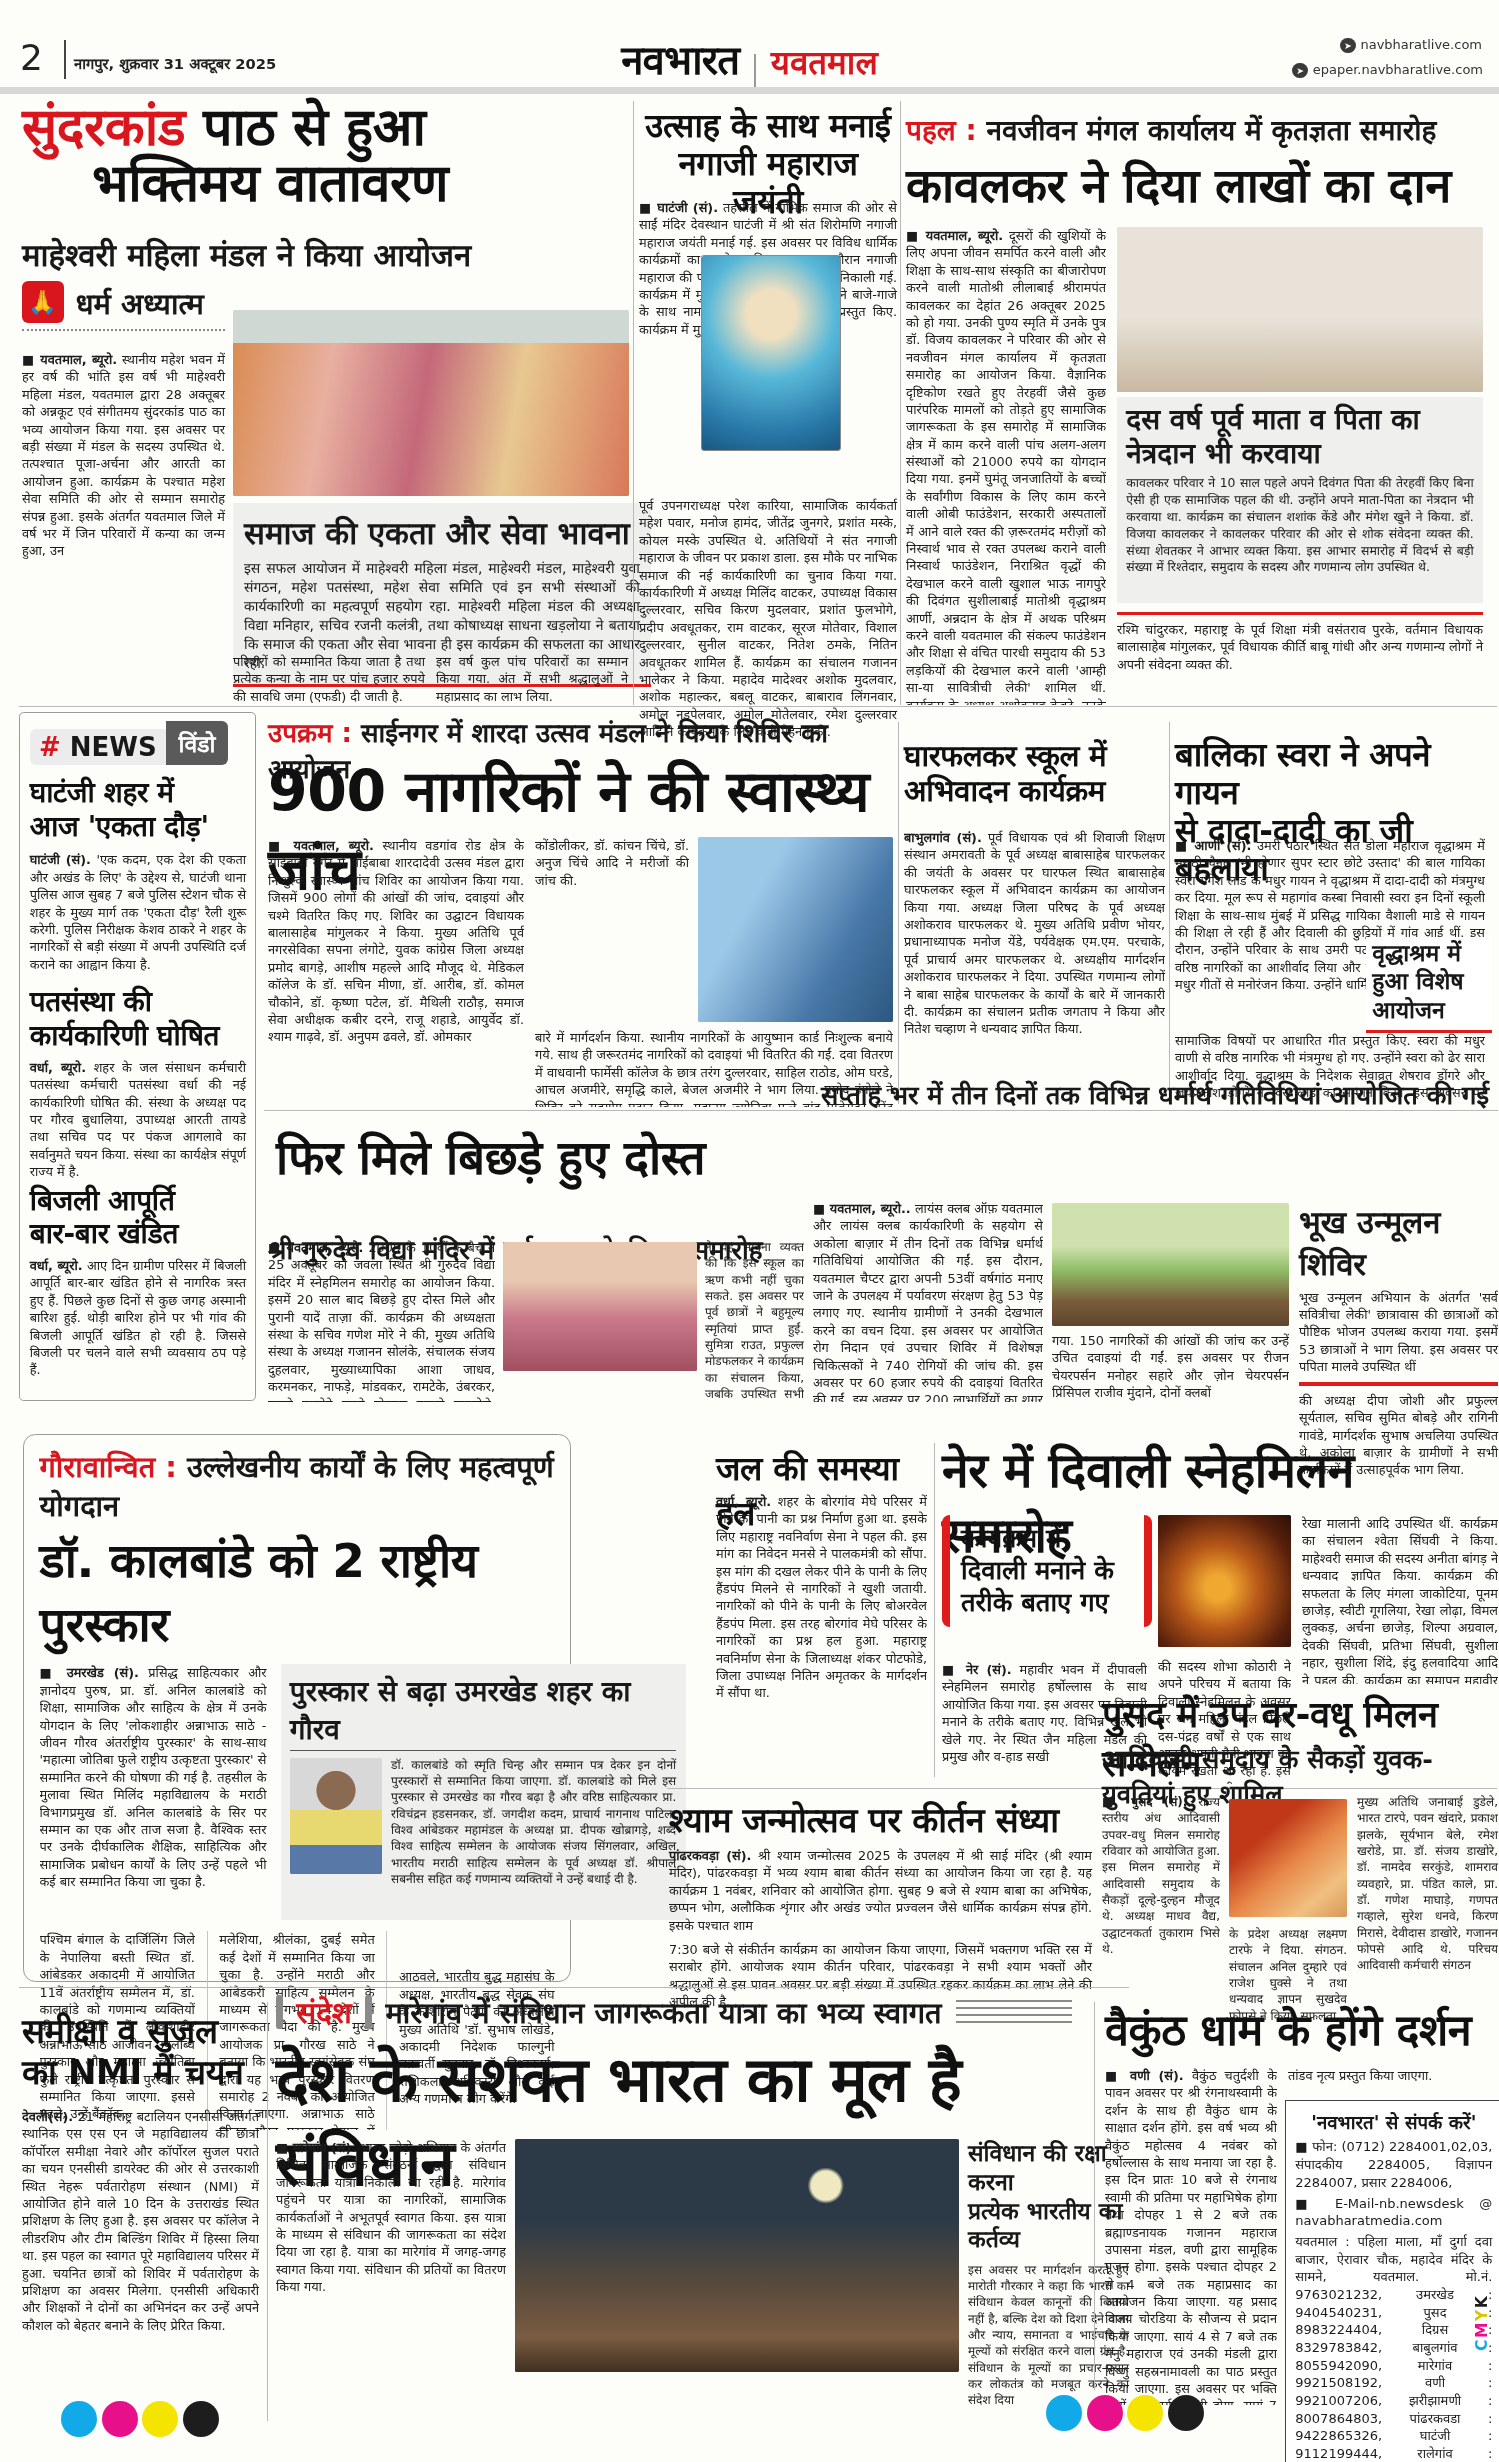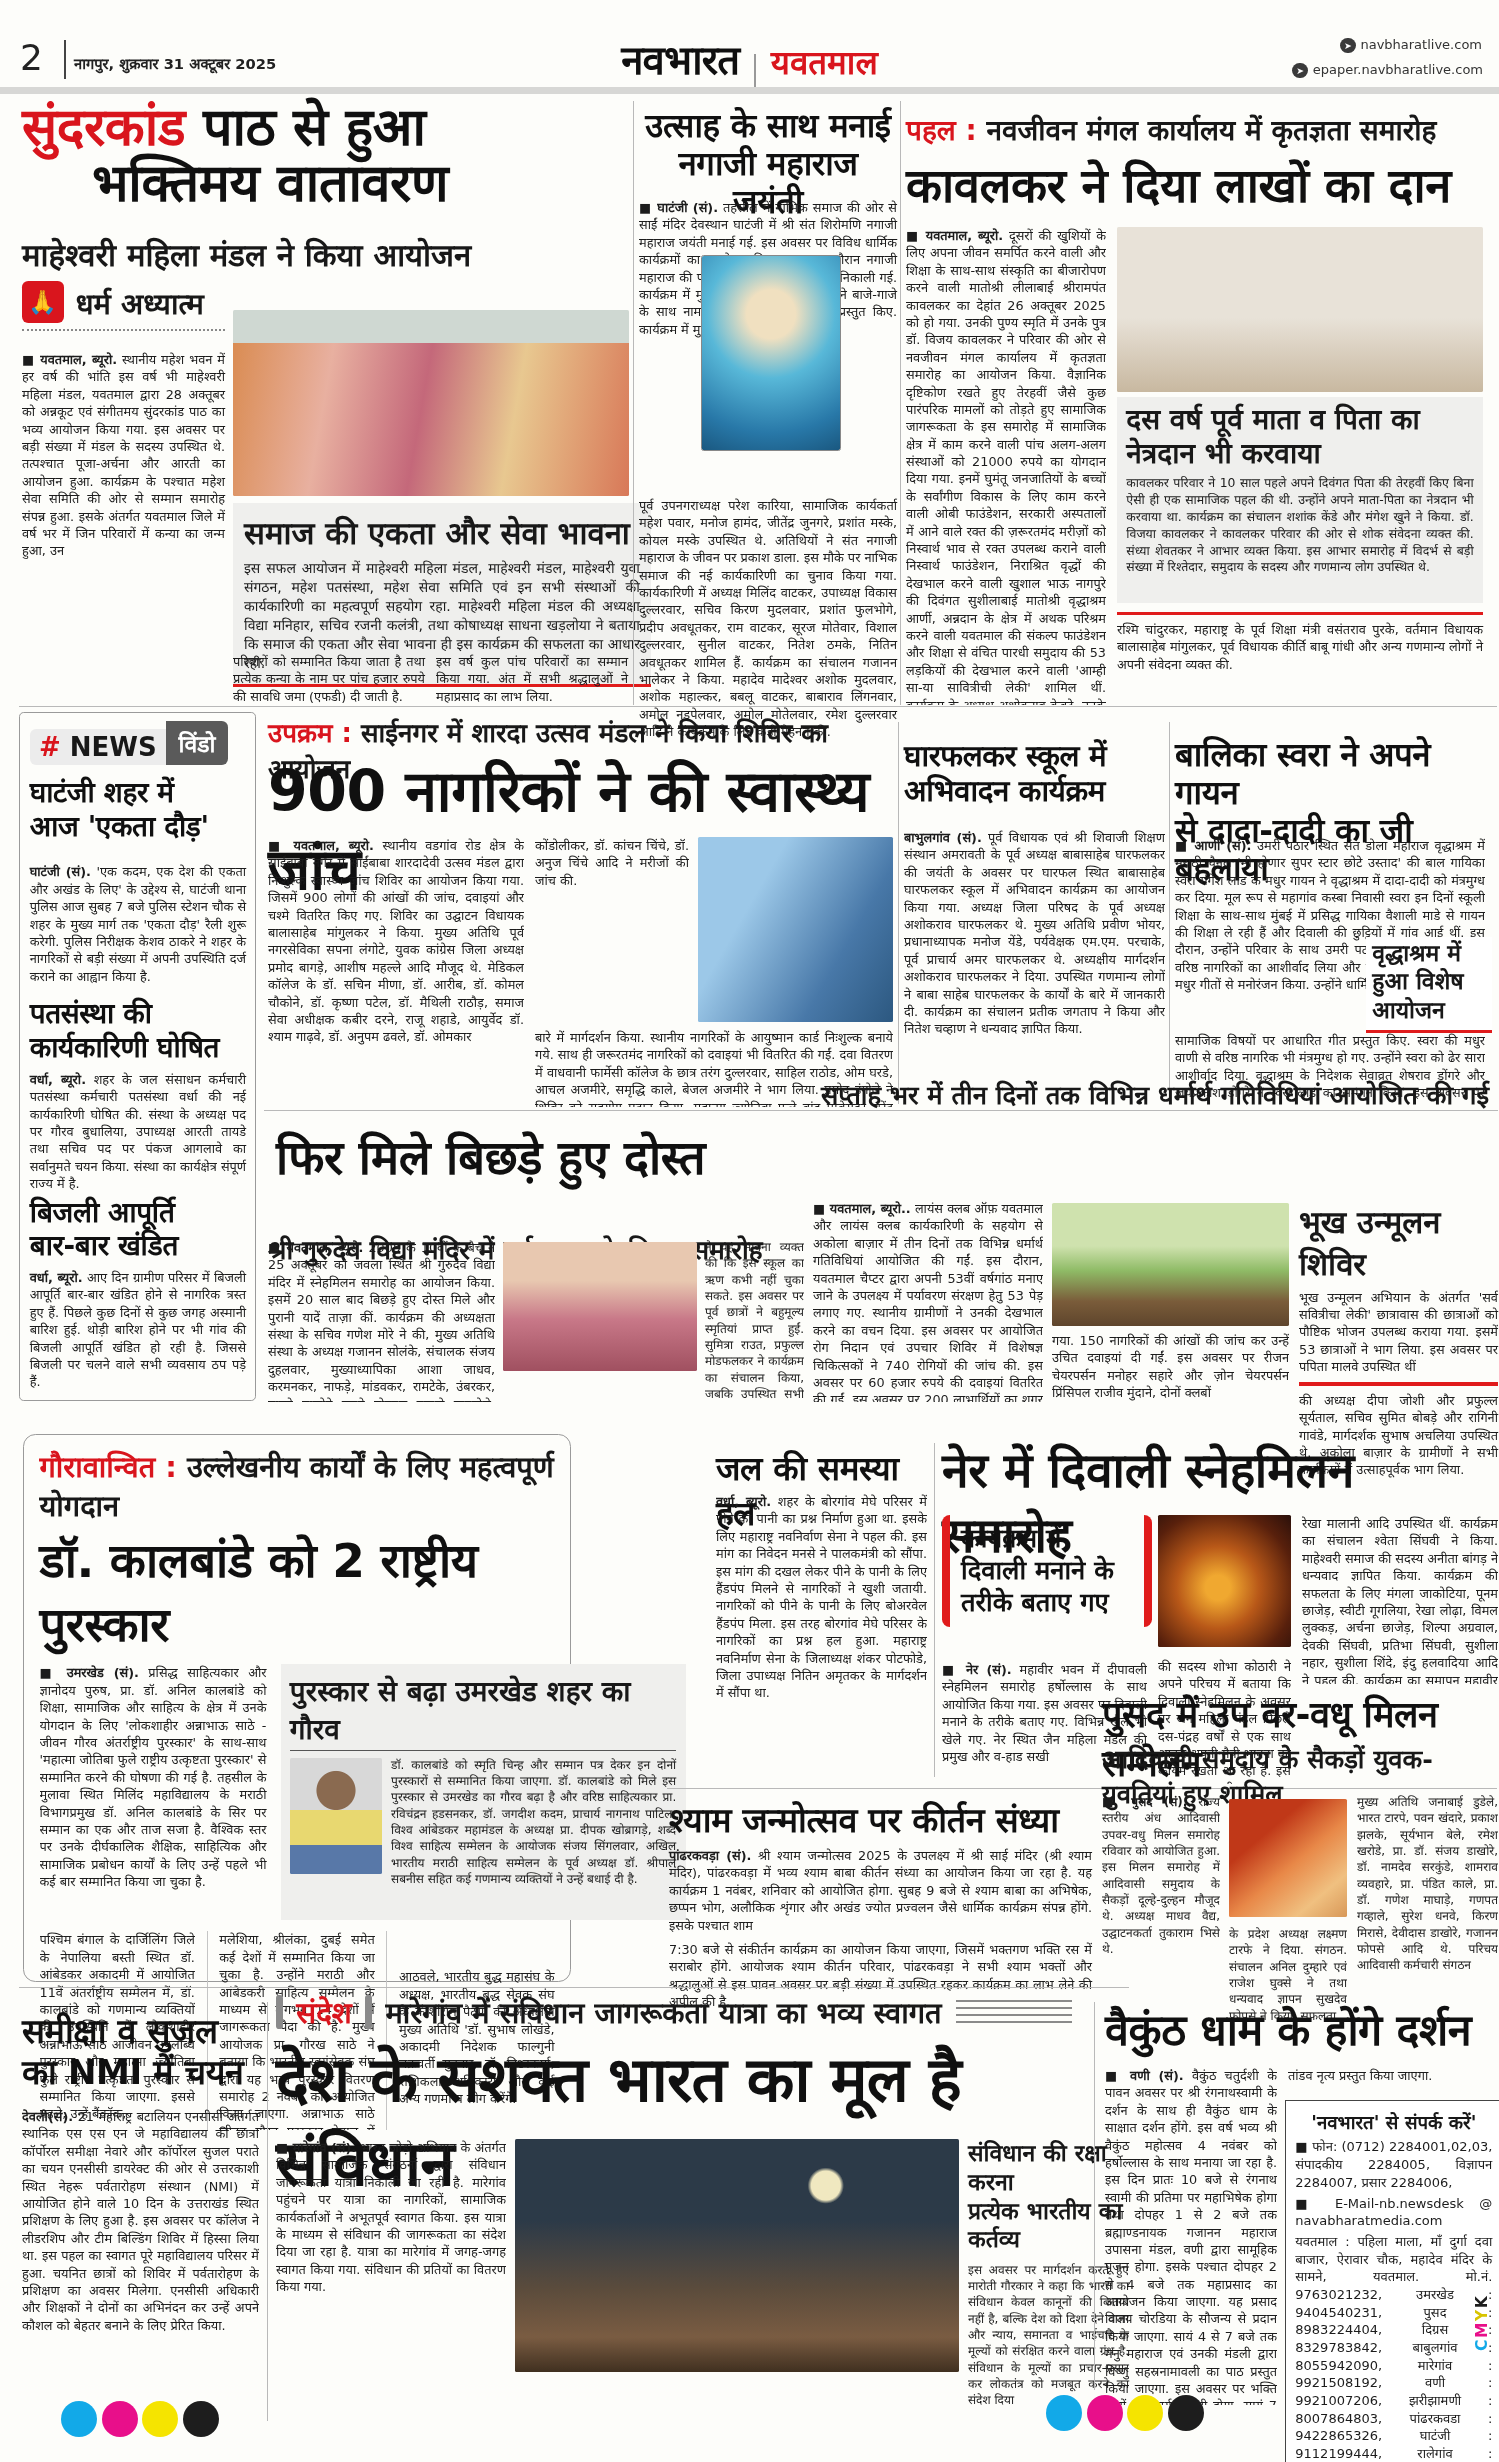--- a/index.html
+++ b/index.html
@@ -104,21 +104,21 @@
 
   <div class="b" style="left:19.4px;top:712px;width:237px;height:689px;border:1.6px solid #9a9a9a;border-radius:4.7px;box-sizing:border-box;padding:7.8px 9.3px;">
     <div>
       <span style="display:inline-block;background:#ececec;border-radius:6.2px 0 0 6.2px;padding:3.1px 9.3px;font-size:26px;font-weight:900;">
         <span class="red">#</span> <span>NEWS</span>
       </span><span style="display:inline-block;background:#5a5a5a;color:#fff;border-radius:0 6.2px 6.2px 0;padding:6.2px 12.4px;font-size:23px;font-weight:800;vertical-align:bottom;">विंडो</span>
     </div>
     <div class="hl" style="font-size:28px;line-height:1.2;margin-top:11px;">
       <span>घाटंजी शहर में</span><br><span>आज 'एकता दौड़'</span>
     </div>
-    <div class="j" style="margin-top:20px;">
+    <div class="j" style="margin-top:8px;">
       <b>घाटंजी (सं).</b> <span>'एक कदम, एक देश की एकता और अखंड के लिए' के उद्देश्य से, घाटंजी थाना पुलिस आज सुबह 7 बजे पुलिस स्टेशन चौक से शहर के मुख्य मार्ग तक 'एकता दौड़' रैली शुरू करेगी. पुलिस निरीक्षक केशव ठाकरे ने शहर के नागरिकों से बड़ी संख्या में अपनी उपस्थिति दर्ज कराने का आह्वान किया है.</span>
     </div>
     <div class="hl" style="font-size:28px;line-height:1.2;margin-top:12.4px;">
       <span>पतसंस्था की</span><br><span>कार्यकारिणी घोषित</span>
     </div>
     <div class="j" style="margin-top:6.2px;">
       <b>वर्धा, ब्यूरो.</b> <span>शहर के जल संसाधन कर्मचारी पतसंस्था कर्मचारी पतसंस्था वर्धा की नई कार्यकारिणी घोषित की. संस्था के अध्यक्ष पद पर गौरव बुधालिया, उपाध्यक्ष आरती तायडे तथा सचिव पद पर पंकज आगलावे का सर्वानुमते चयन किया. संस्था का कार्यक्षेत्र संपूर्ण राज्य में है.</span>
     </div>
     <div class="hl" style="font-size:28px;line-height:1.2;margin-top:3px;">
       <span>बिजली आपूर्ति</span><br><span>बार-बार खंडित</span>

